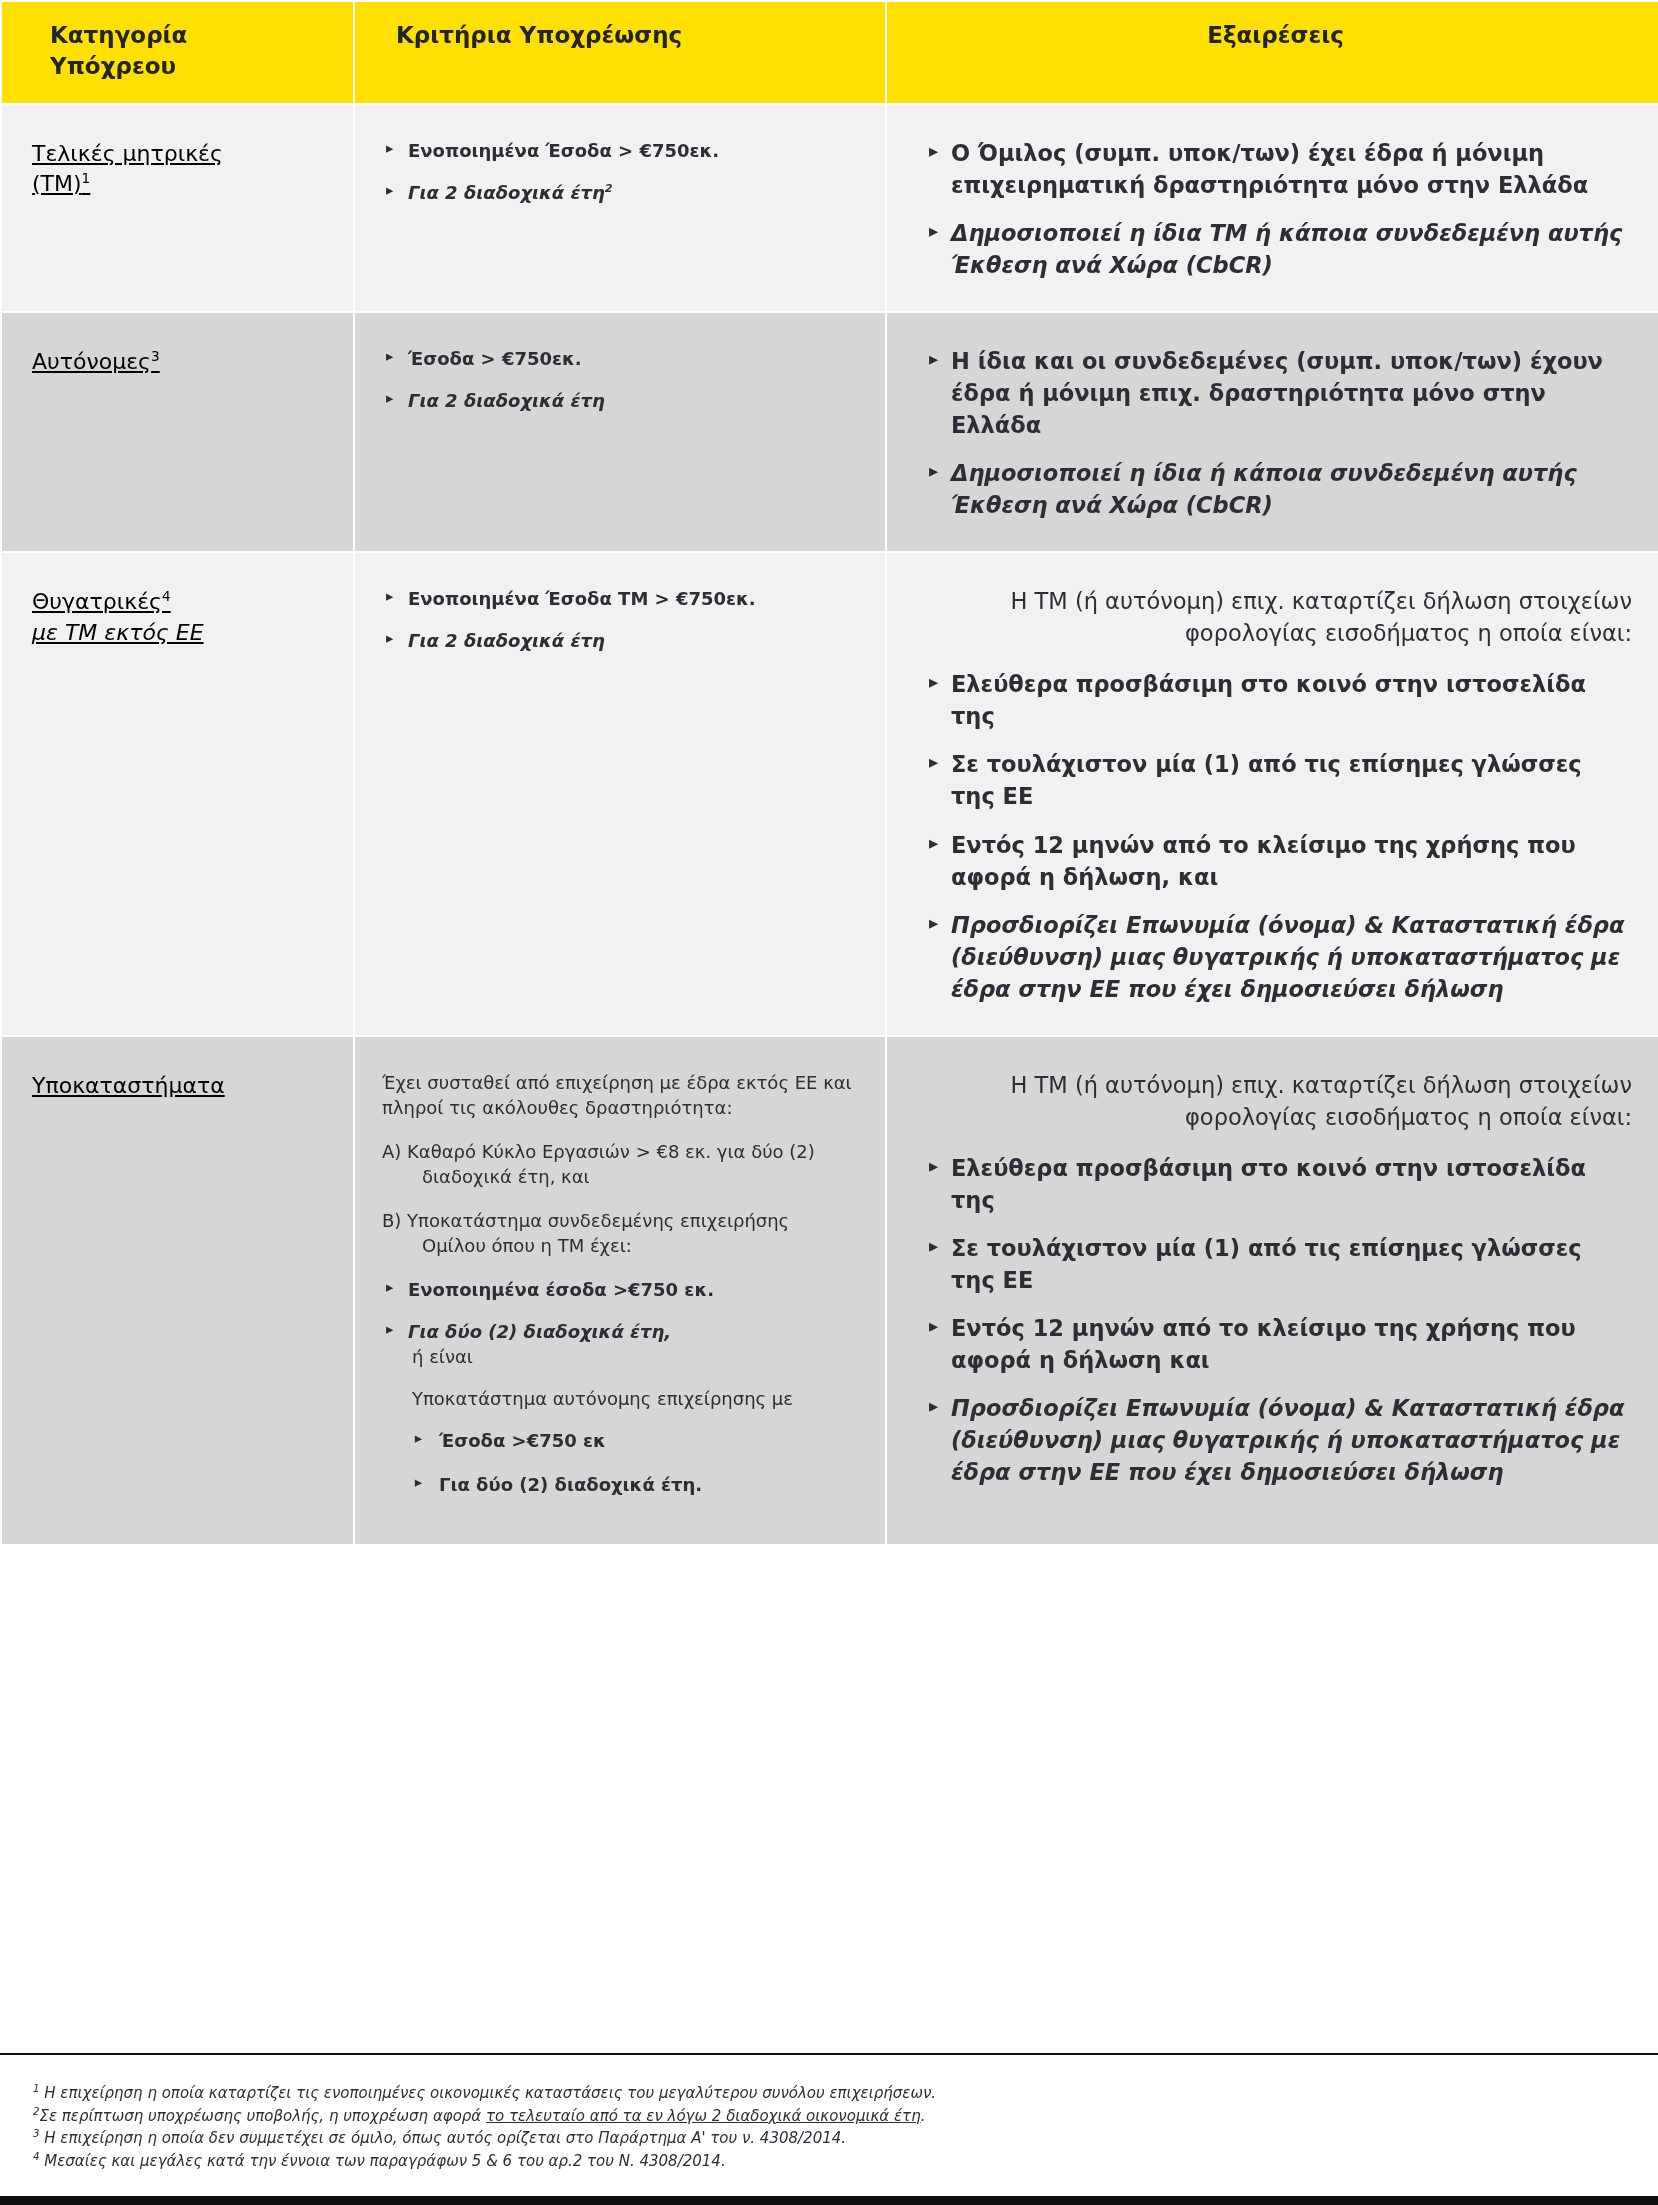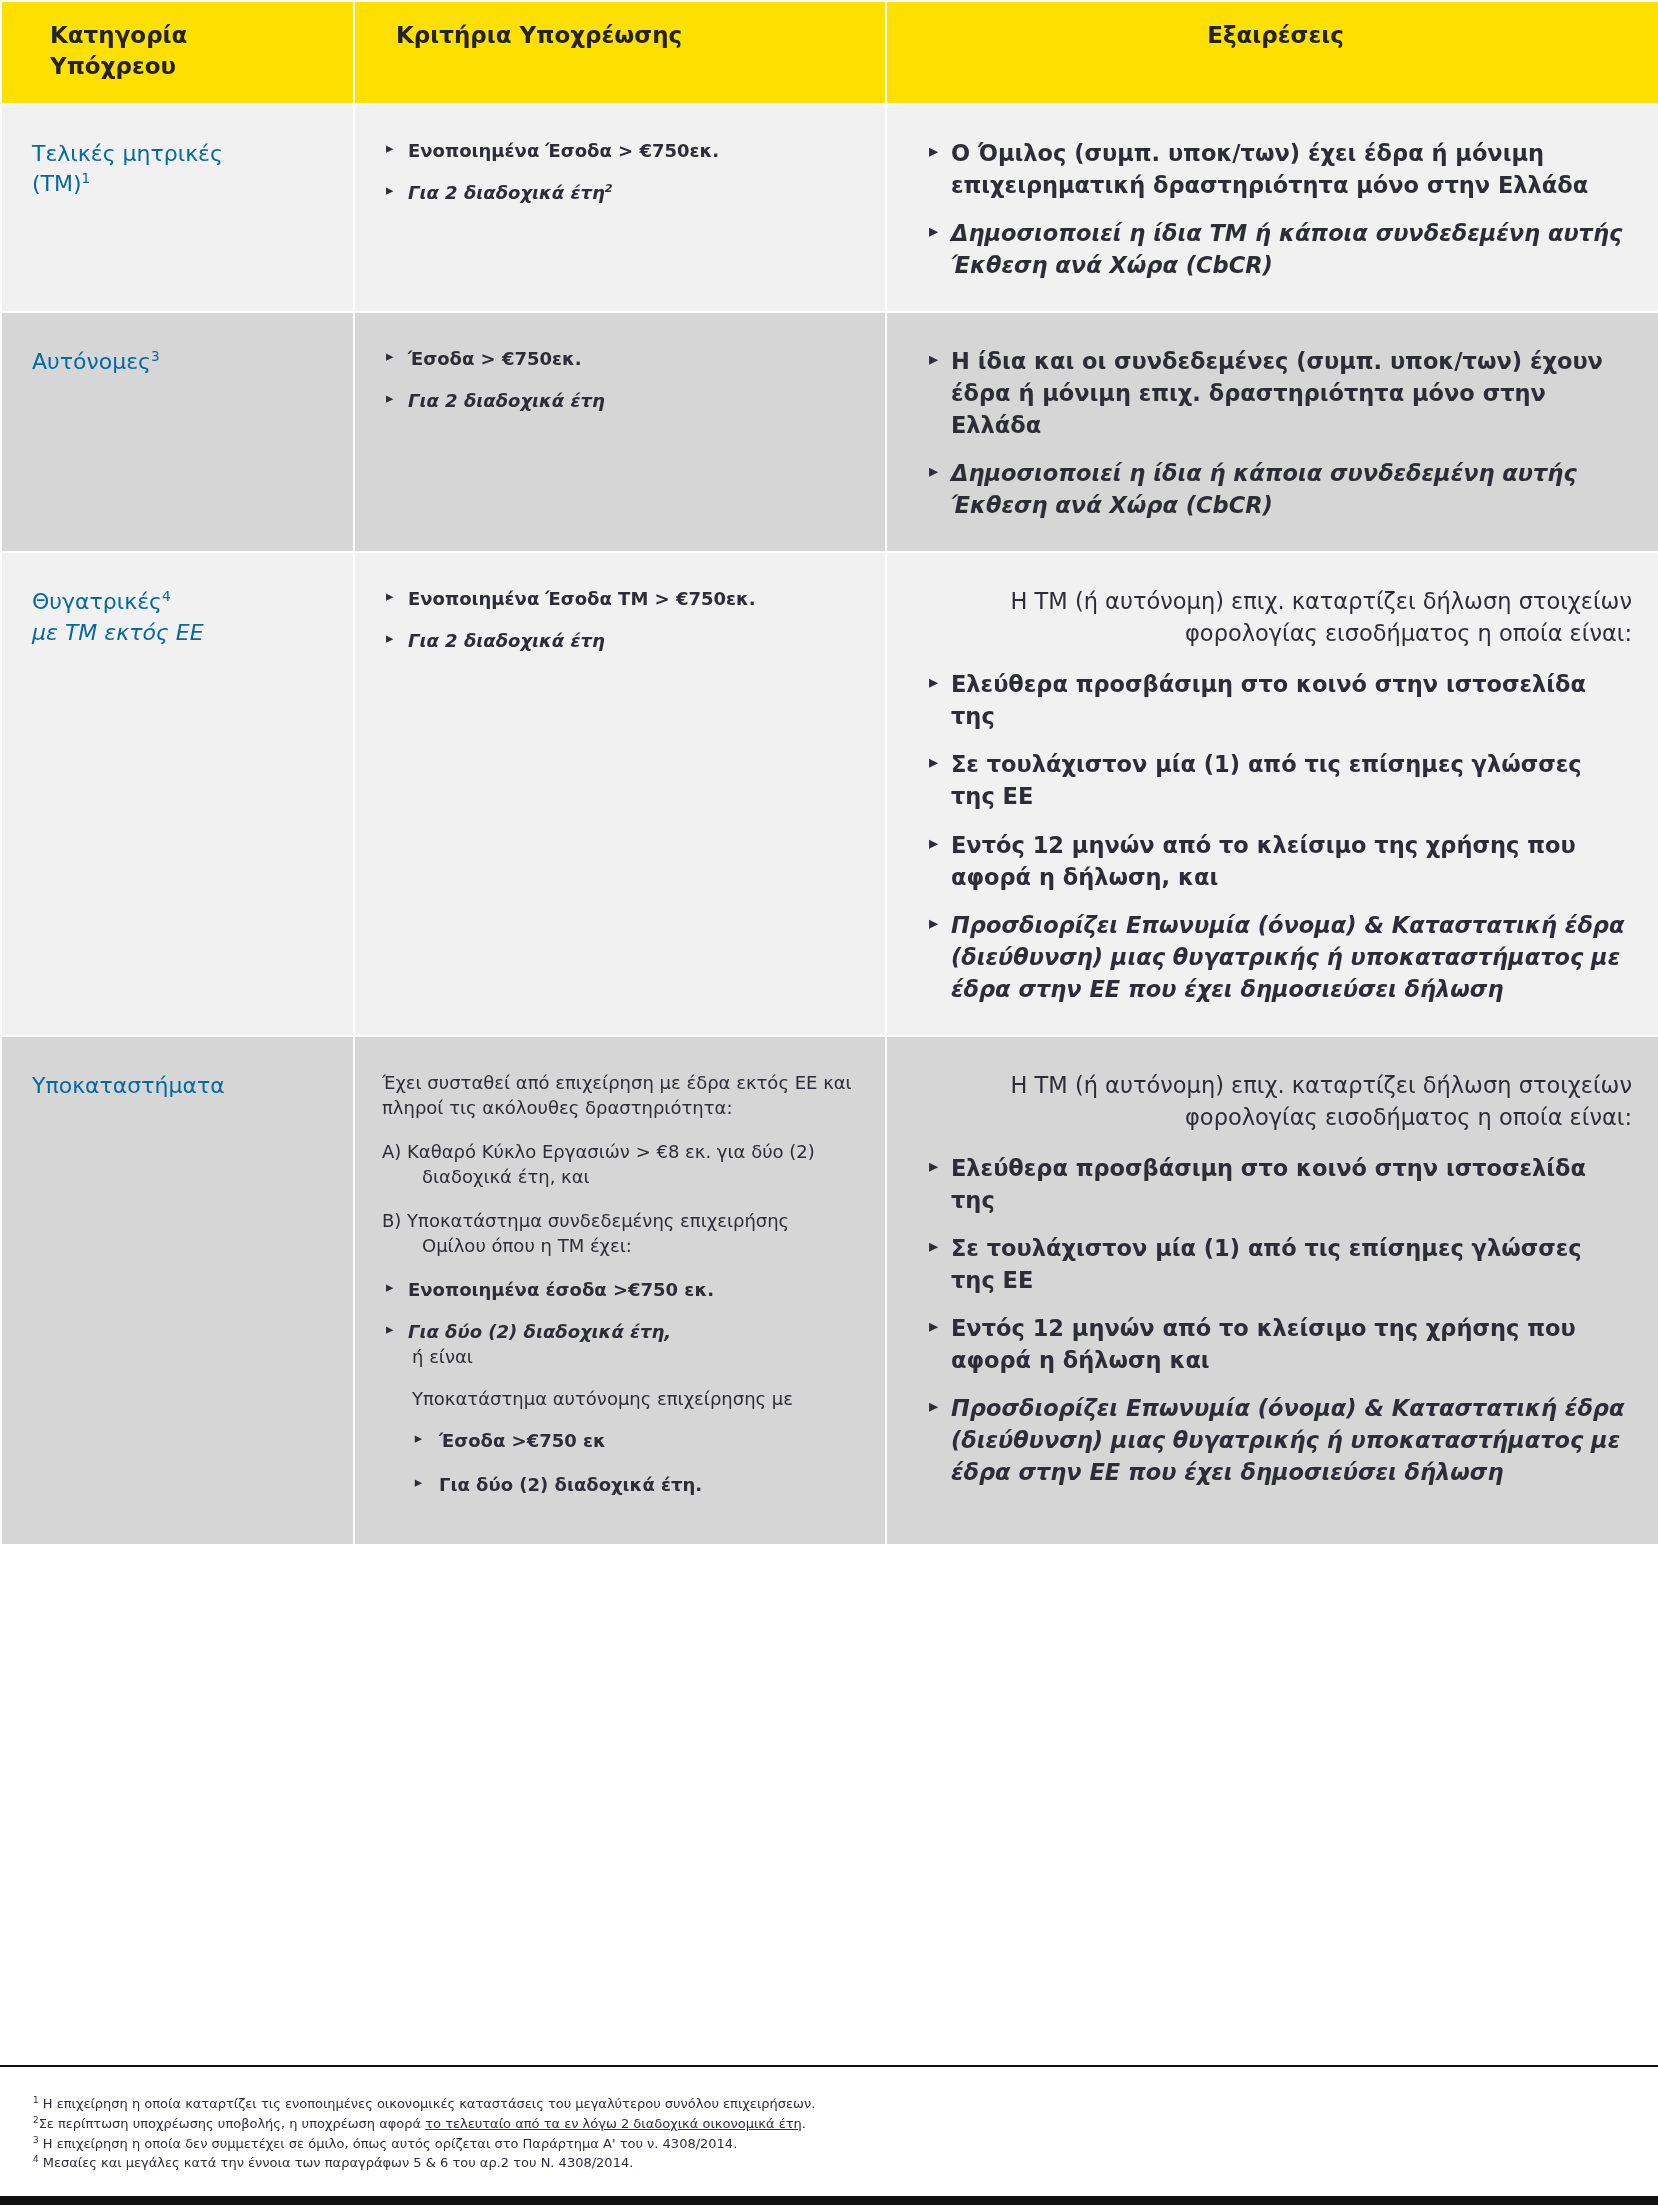--- a/index.html
+++ b/index.html
@@ -57,21 +57,22 @@
   }
   tr.light td { background: #f1f1f1; }
   tr.dark  td { background: #d6d6d6; }
 
   td.cat {
     padding-left: 30px;
     padding-top: 34px;
     font-size: 22px;
     line-height: 1.38;
     font-weight: normal;
-    color: #0369a1;
+    color: #000000;
+    text-decoration: underline;
   }
   td.cat .ital { font-style: italic; }
 
   td.crit {
     padding-top: 33px;
     font-size: 18px;
     line-height: 1.42;
   }
   td.exc {
     padding-left: 38px;
@@ -150,21 +151,22 @@
     position: absolute;
     left: 0;
     bottom: 0;
     width: 1658px;
     background: #ffffff;
     border-top: 2px solid #111111;
     border-bottom: 9.6px solid #111111;
     padding: 27px 33px 23px 33px;
   }
   .footnotes .fn {
-    font-size: 13px;
+    font-style: italic;
+    font-size: 15px;
     line-height: 1.52;
     color: #2d2d3a;
     white-space: nowrap;
   }
   .footnotes .fn sup { font-size: 0.68em; }
   .footnotes .fn .u { text-decoration: underline; }
 
   .spacer { flex: 1 1 auto; }
 </style>
 </head>

